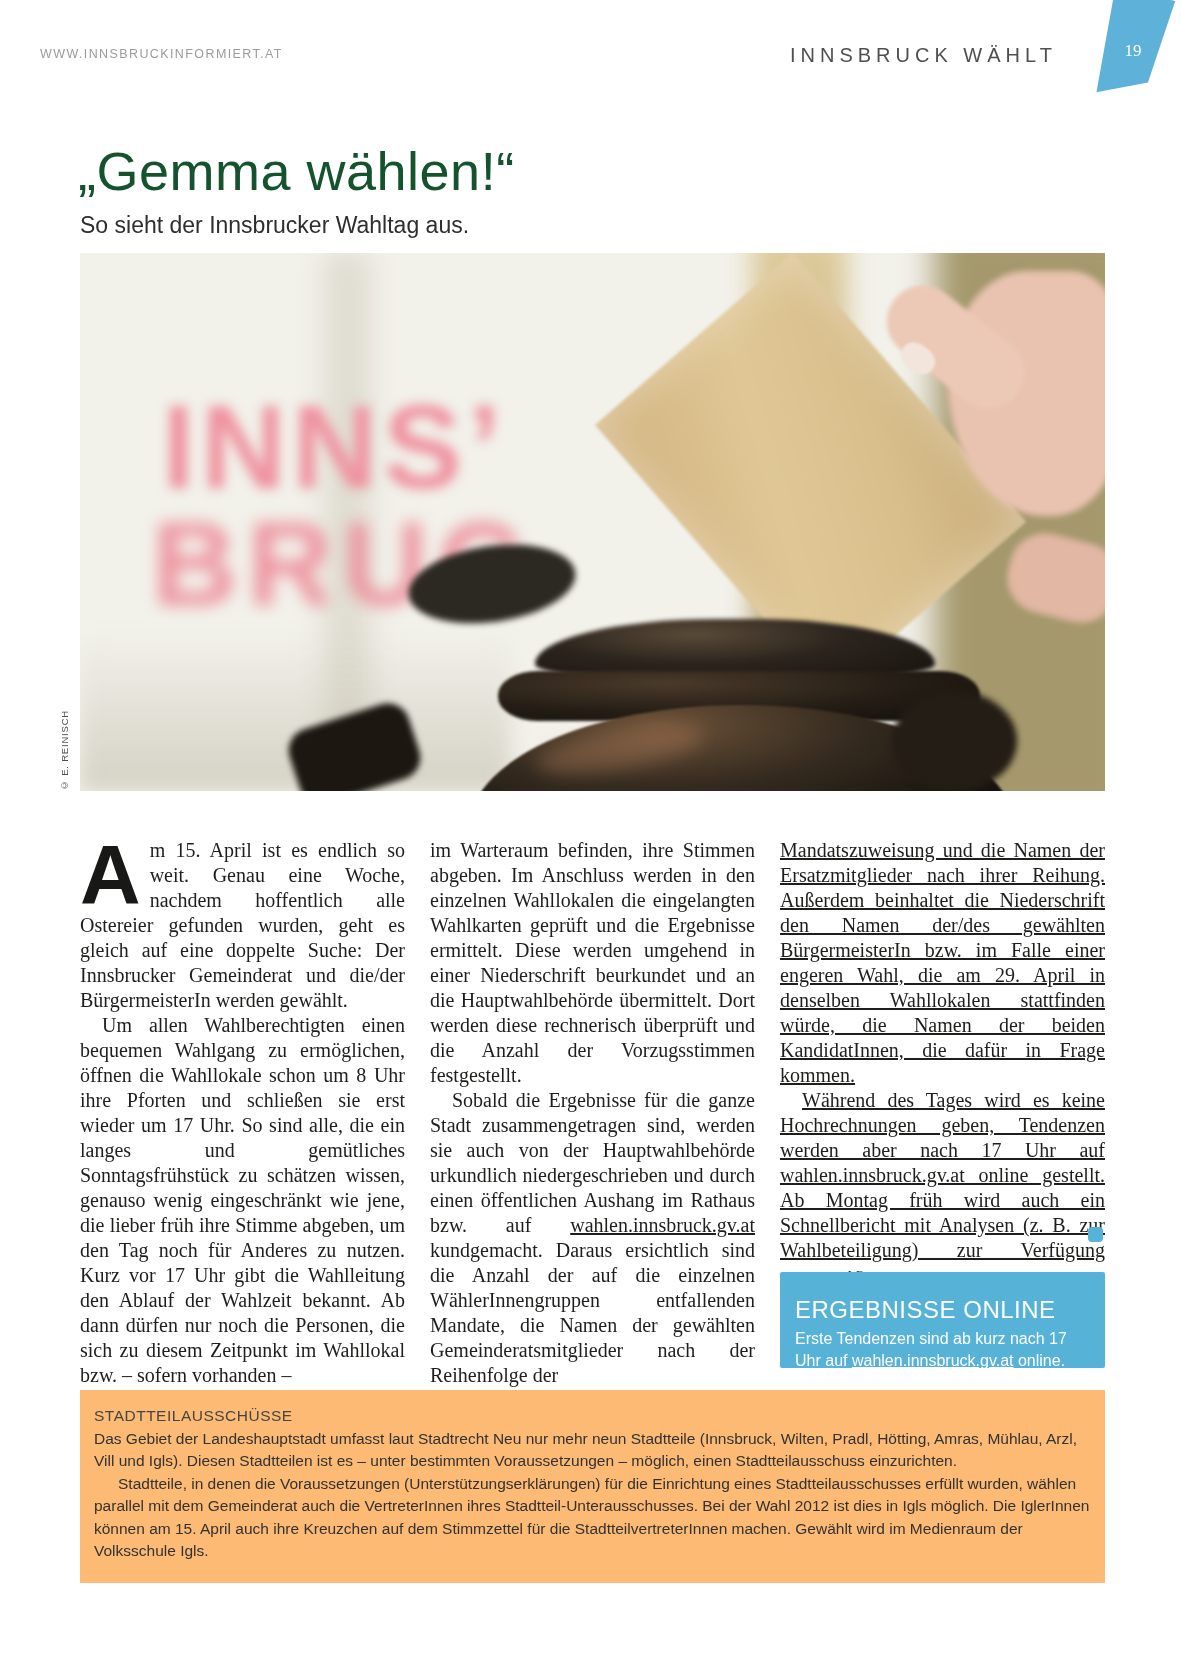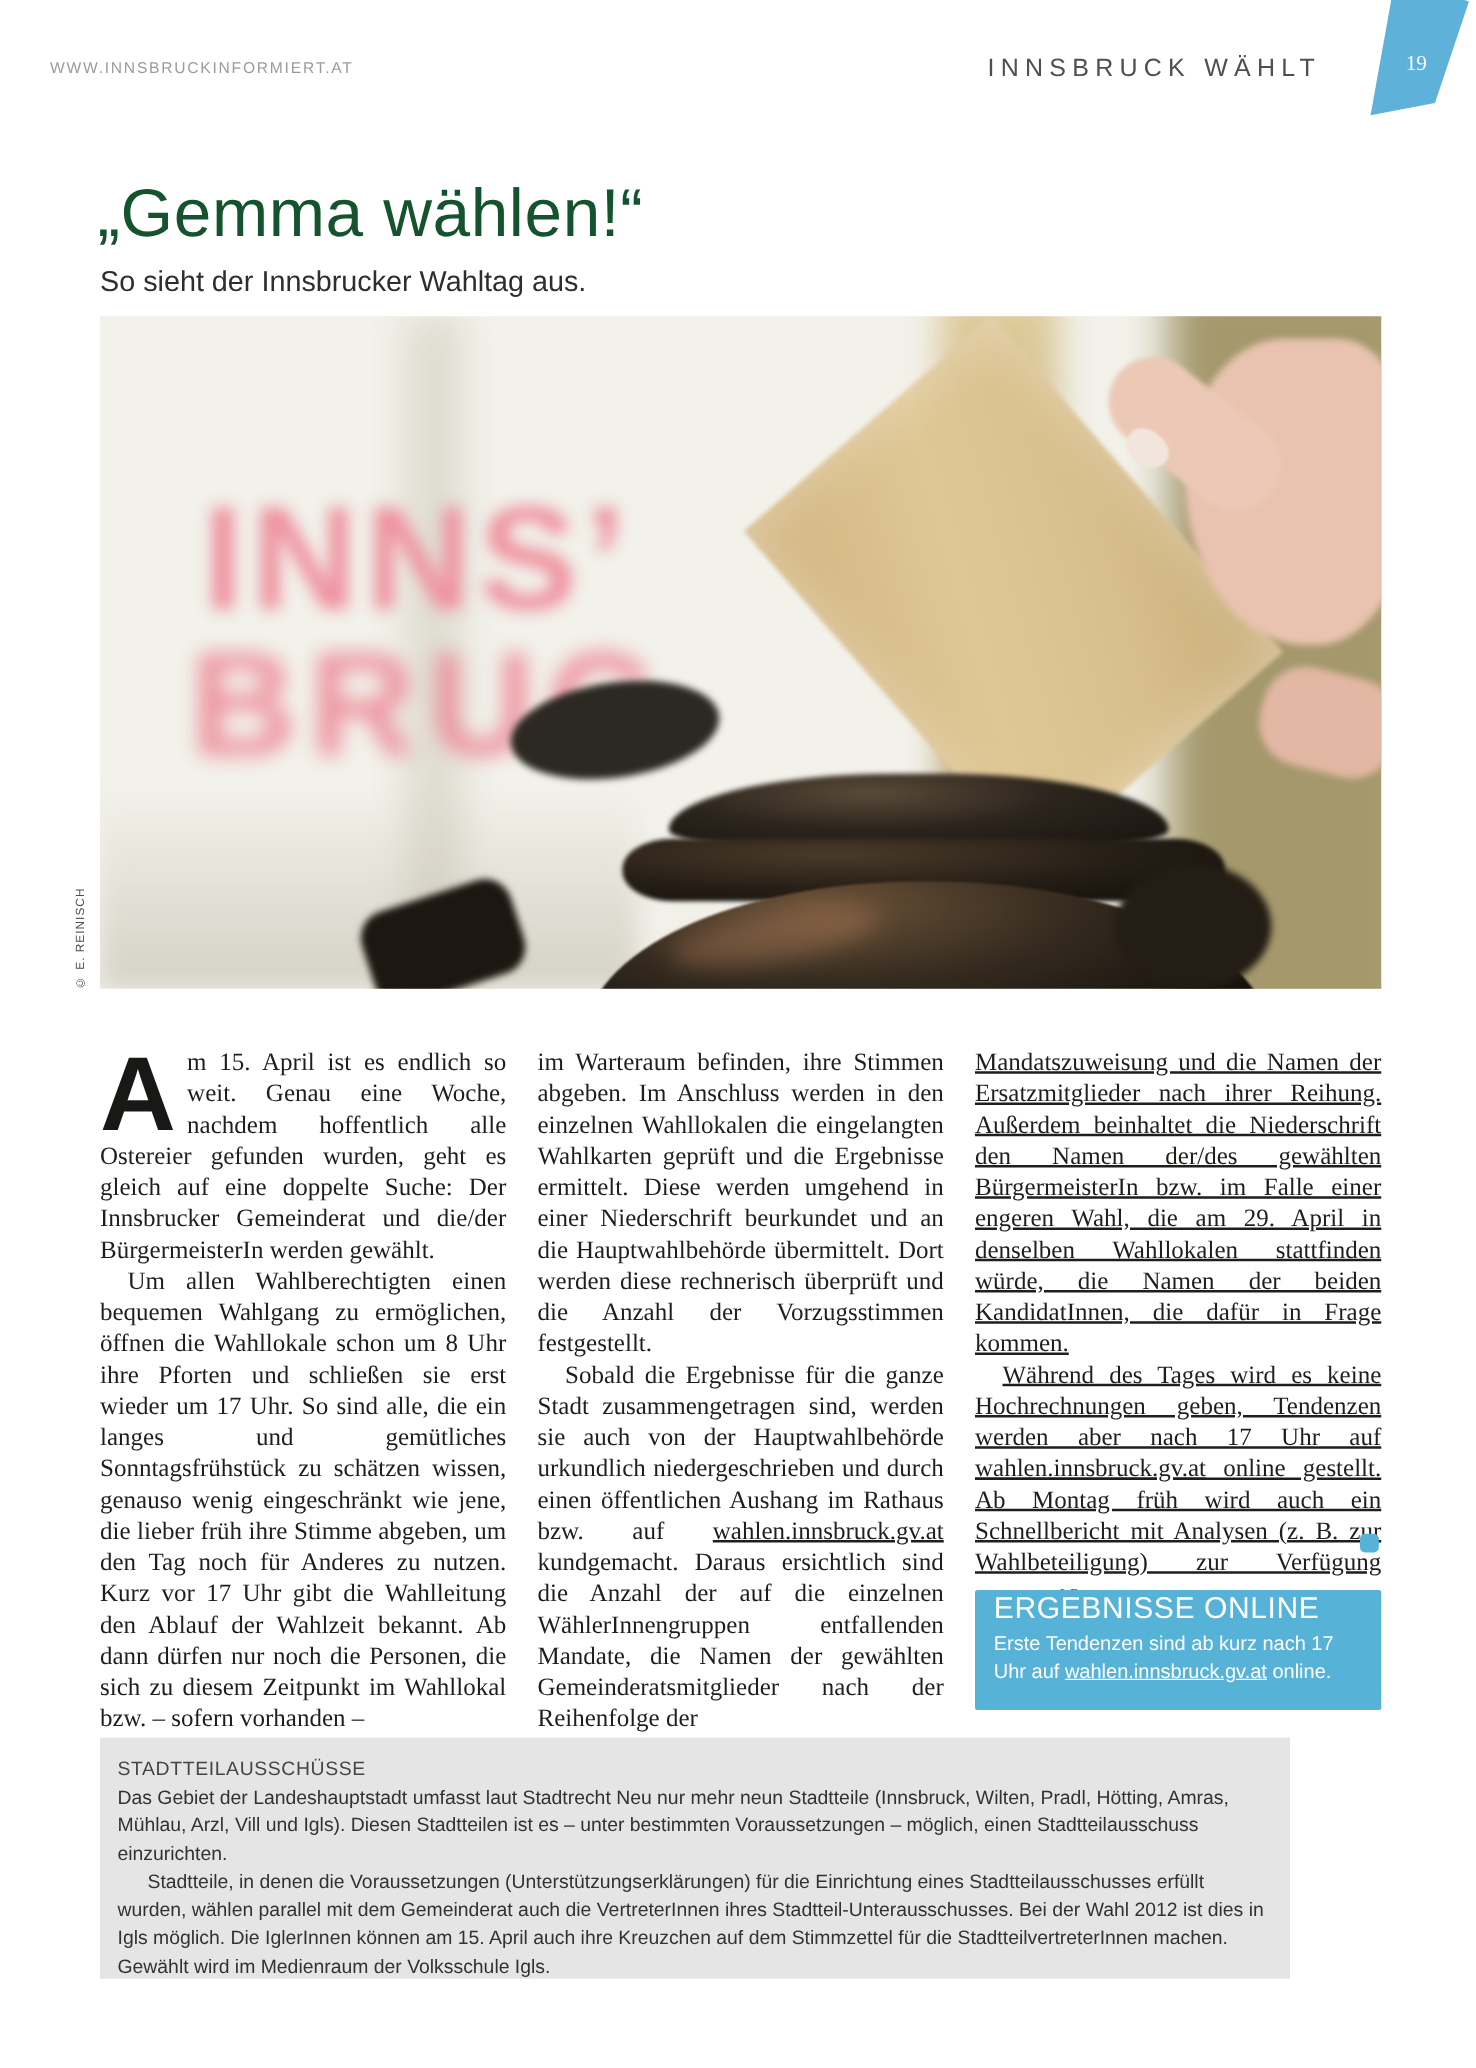--- a/index.html
+++ b/index.html
@@ -68,27 +68,27 @@
   .col p{margin:0;}
   .col p.indent{text-indent:22px;}
   .dropcap{float:left;font-family:"Liberation Sans",sans-serif;font-weight:700;font-size:84px;line-height:64px;
        margin:5px 9px 0 0;color:#181816;}
   .body-link{text-decoration:underline;color:#1e1e1c;cursor:pointer;}
   .author-sup{font-size:12px;vertical-align:super;letter-spacing:1px;}
   .end-marker{position:absolute;left:1088px;top:1227px;width:15px;height:15px;background:#57b2d8;border-radius:4px;}
 
   
   .results-box{position:absolute;left:780px;top:1272px;width:325px;height:96px;background:#57b2d8;
-       border-radius:2px;box-sizing:border-box;padding:1px 15px;color:#ffffff;}
+       border-radius:2px;box-sizing:border-box;padding:24px 15px;color:#ffffff;}
   .results-title{font-size:24px;letter-spacing:0.5px;margin:0 0 4px 0;}
   .results-text{font-size:16px;line-height:22px;margin:0;}
   .results-link{text-decoration:underline;color:#ffffff;cursor:pointer;}
 
   
-  .districts-box{position:absolute;left:80px;top:1390px;width:952px;height:193px;background:#e5e5e5;
+  .districts-box{position:absolute;left:80px;top:1390px;width:1025px;height:193px;background:#fdba74;
        box-sizing:border-box;padding:15px 14px;color:#323231;}
   .districts-title{font-size:26px;letter-spacing:0.5px;color:#454544;margin:0 0 7px 0;font-weight:400;}
   .districts-box p{margin:0;font-size:15.5px;line-height:22.5px;}
   .districts-box p.indent{text-indent:24px;}
 </style>
 </head>
 <body>
 
 <div class="page">
 

